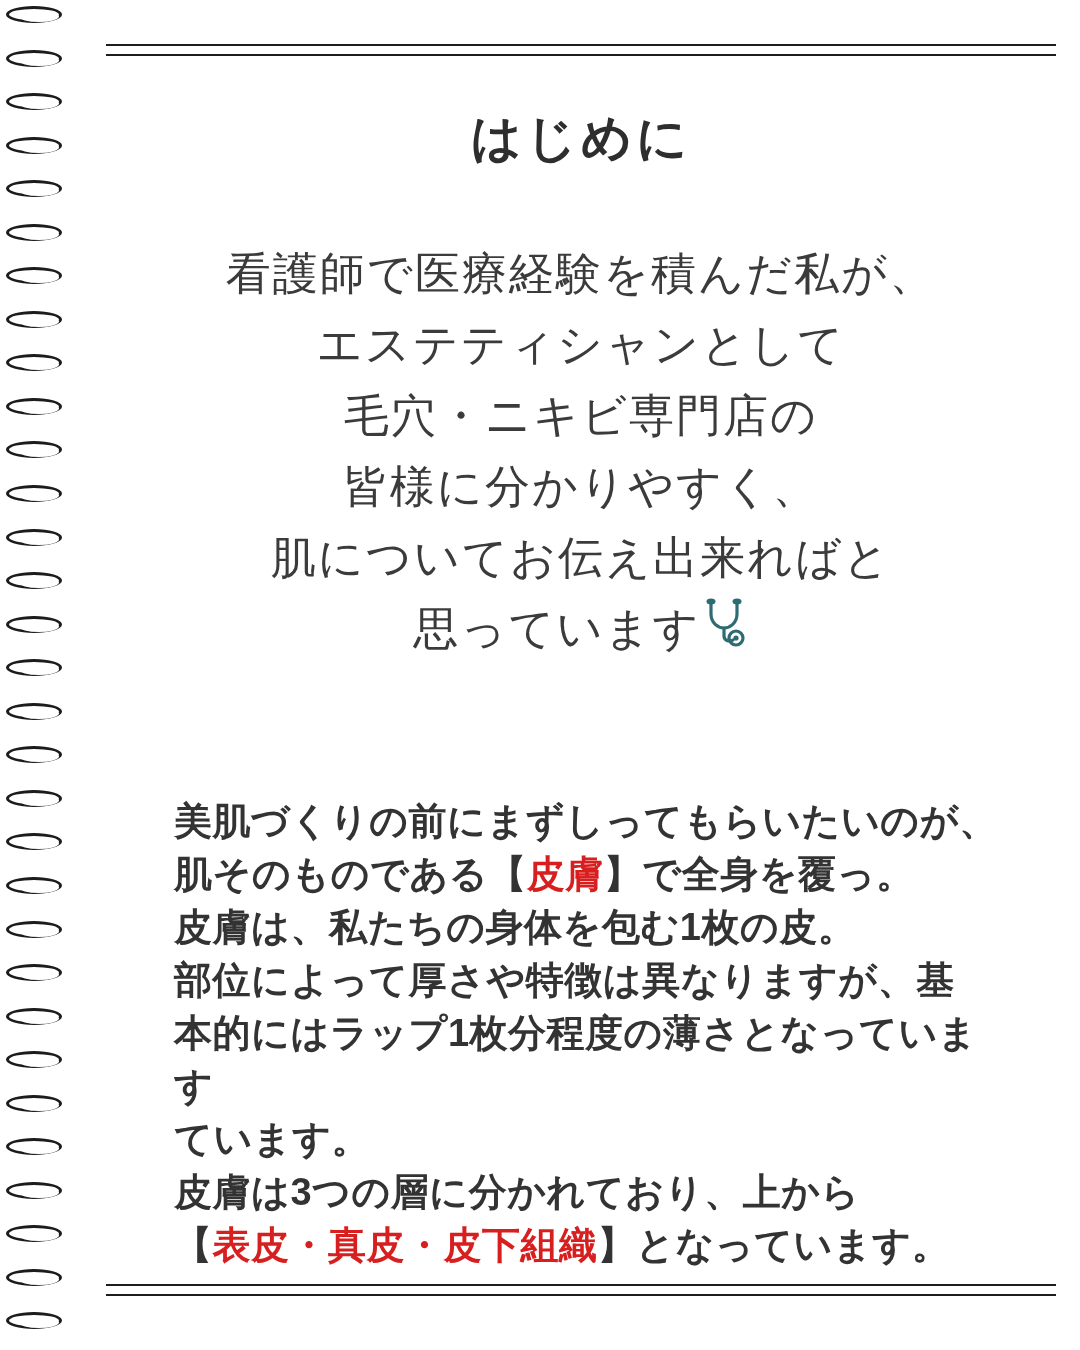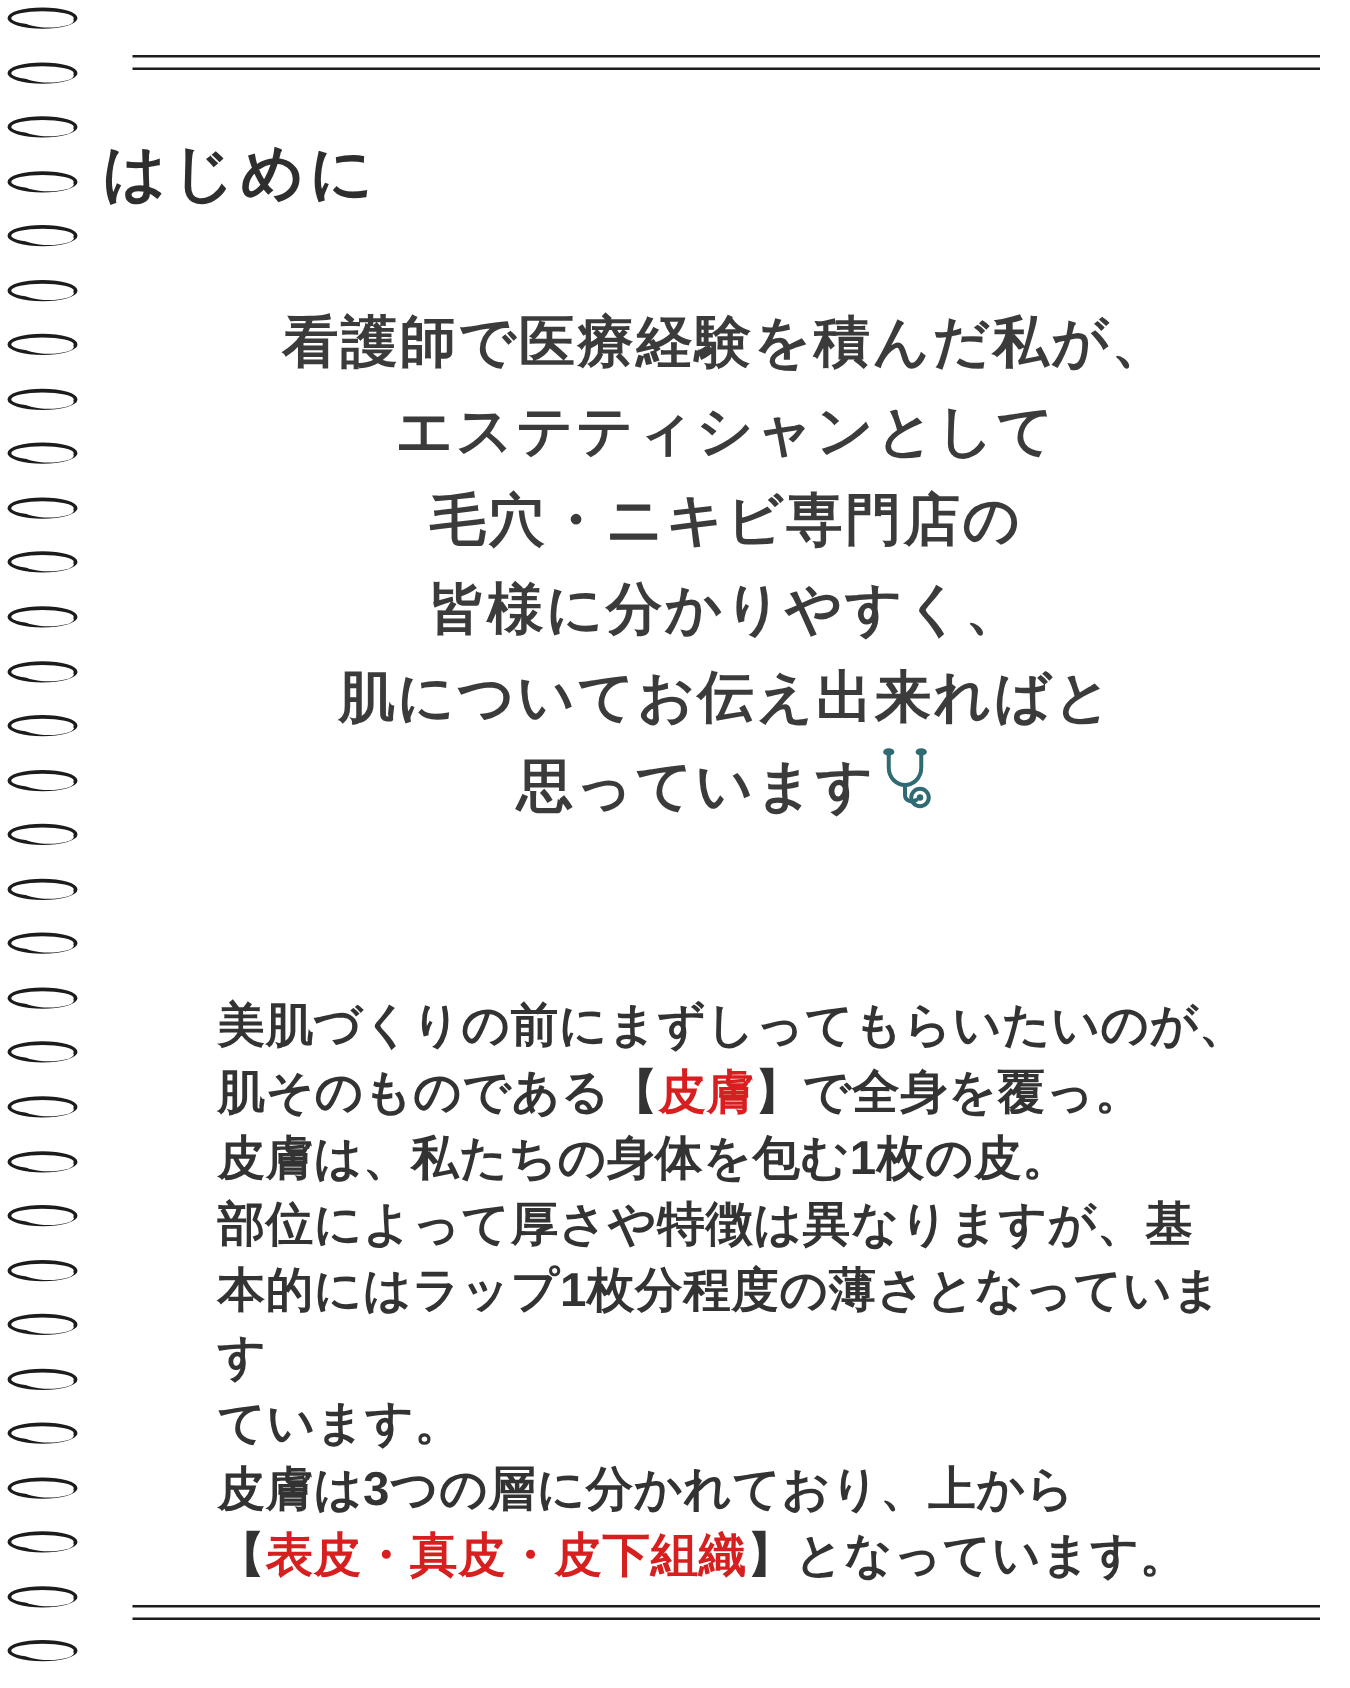--- a/index.html
+++ b/index.html
@@ -74,35 +74,36 @@
     border-top: 2px solid #1d1d1d;
     border-bottom: 2px solid #1d1d1d;
   }
 
   
   .title {
     position: absolute;
     left: 0;
     right: 0;
     top: 105px;
+    text-align: center;
     font-size: 50px;
     font-weight: 700;
     letter-spacing: 4px;
     color: #2e2e2e;
   }
 
   
   .lead {
     position: absolute;
     left: 0;
     right: 0;
     top: 238px;
     text-align: center;
     font-size: 45px;
-    font-weight: 700;
+    font-weight: 400;
     line-height: 71px;
     letter-spacing: 2px;
     color: #3b3b3b;
   }
   .lead .line {
     display: block;
     white-space: nowrap;
   }
   .steth {
     display: inline-block;

